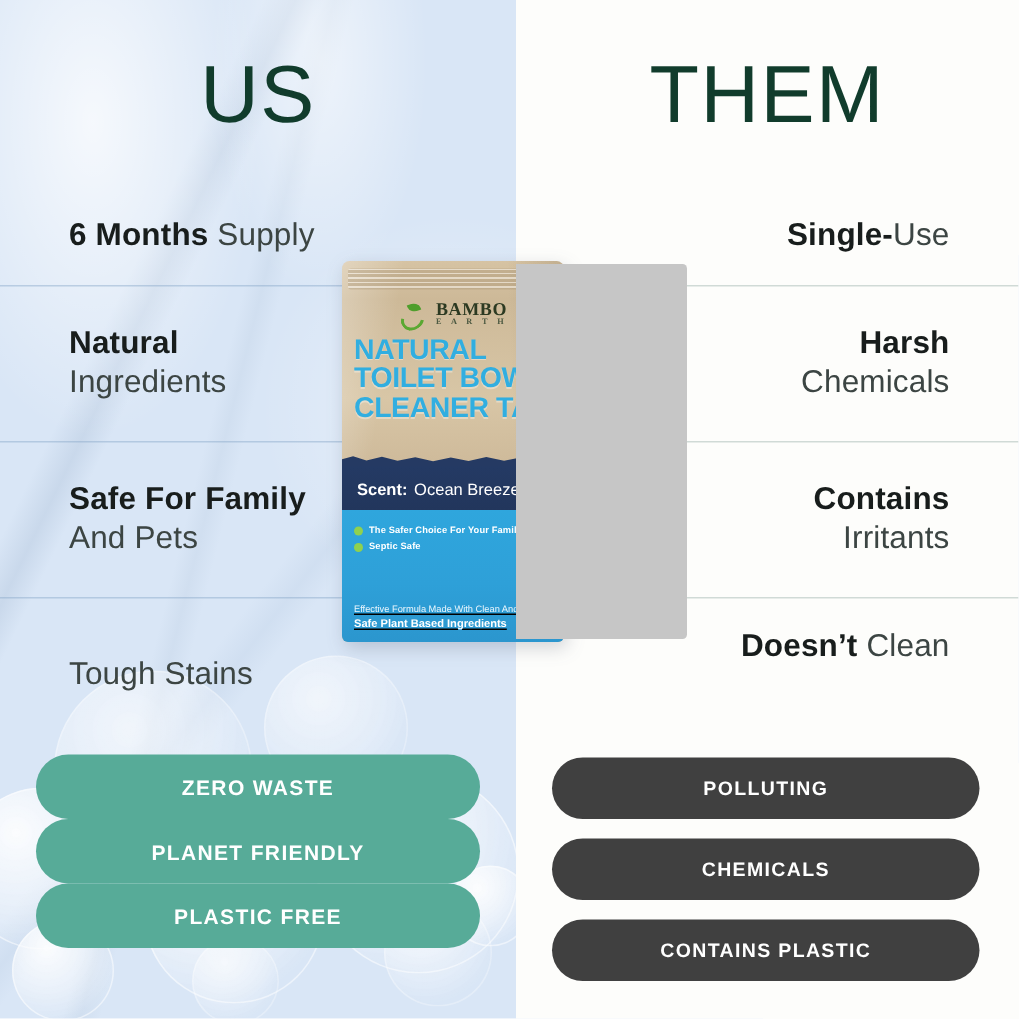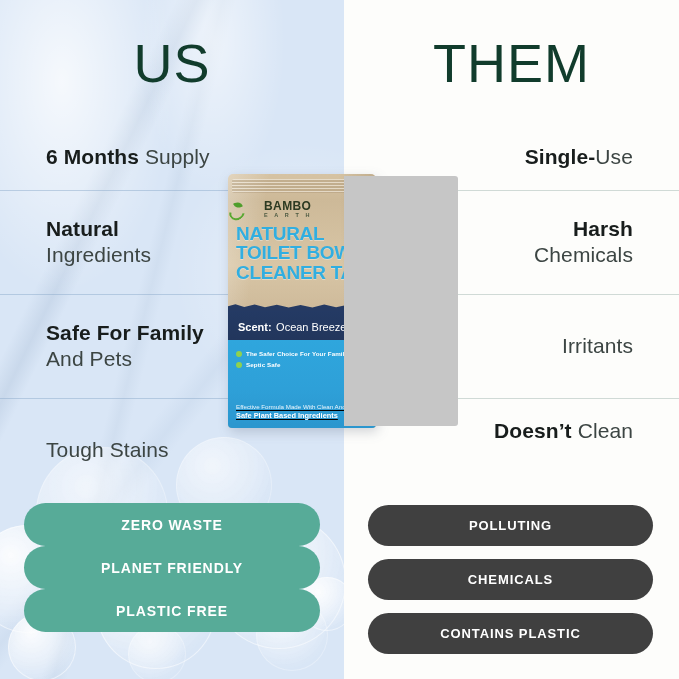--- a/index.html
+++ b/index.html
@@ -149,21 +149,21 @@
   .pack-zip {
     position:absolute; left:4px; right:4px; top:5px; height:14px;
     background:
       repeating-linear-gradient(180deg,
         rgba(255,255,255,.42) 0px, rgba(255,255,255,.42) 1px,
         rgba(150,128,96,.28) 1px, rgba(150,128,96,.28) 3px);
     border-radius:2px;
   }
   .pack-logo {
     position:absolute; left:0; right:0; top:26px;
-    display:flex; align-items:center; justify-content:flex-start; gap:21px;
+    display:flex; align-items:center; justify-content:center; gap:10px;font-family:Liberation Serif, serif;
   }
   .leaf-mark { width:15px; height:15px; position:relative; }
   .leaf-mark::before {
     content:""; position:absolute; left:1px; top:4px;
     width:12px; height:10px;
     border:2px solid #5aa832; border-top-color:transparent; border-right-color:transparent;
     border-radius:50%;
     transform:rotate(-35deg);
   }
   .leaf-mark::after {
@@ -289,20 +289,21 @@
         <span class="lead">Single-</span><span class="trail">Use</span>
       </div>
     </div>
 
     <div class="row two-line">
       <span class="lead">Harsh</span>
       <span class="trail">Chemicals</span>
     </div>
 
     <div class="row two-line">
+      <span class="lead">Contains</span>
       <span class="trail">Irritants</span>
     </div>
 
     <div class="row one-line inline">
       <div>
         <span class="lead">Doesn’t</span><span class="trail">&nbsp;</span><span class="trail">Clean</span>
       </div>
     </div>
   </div>
 

